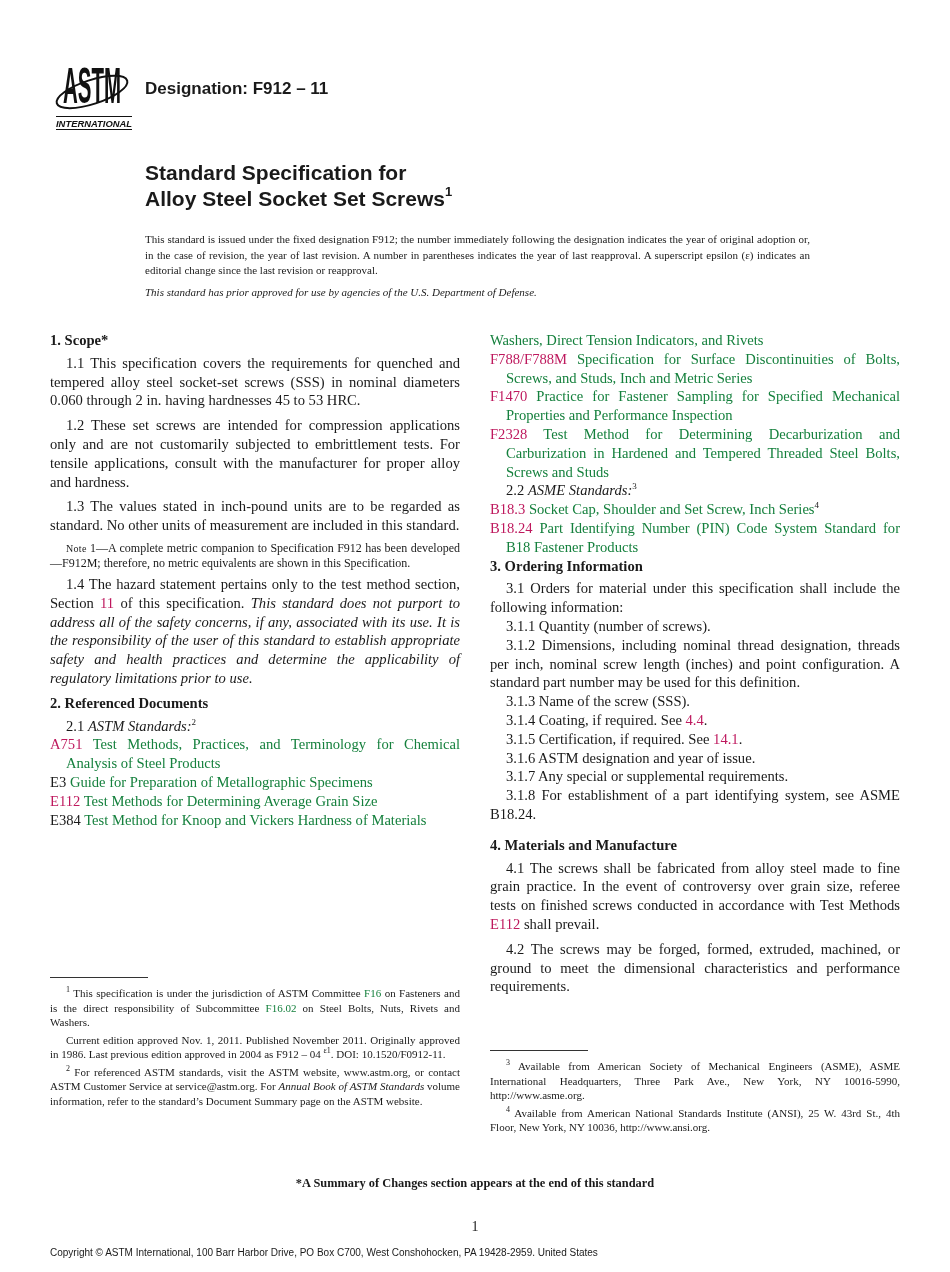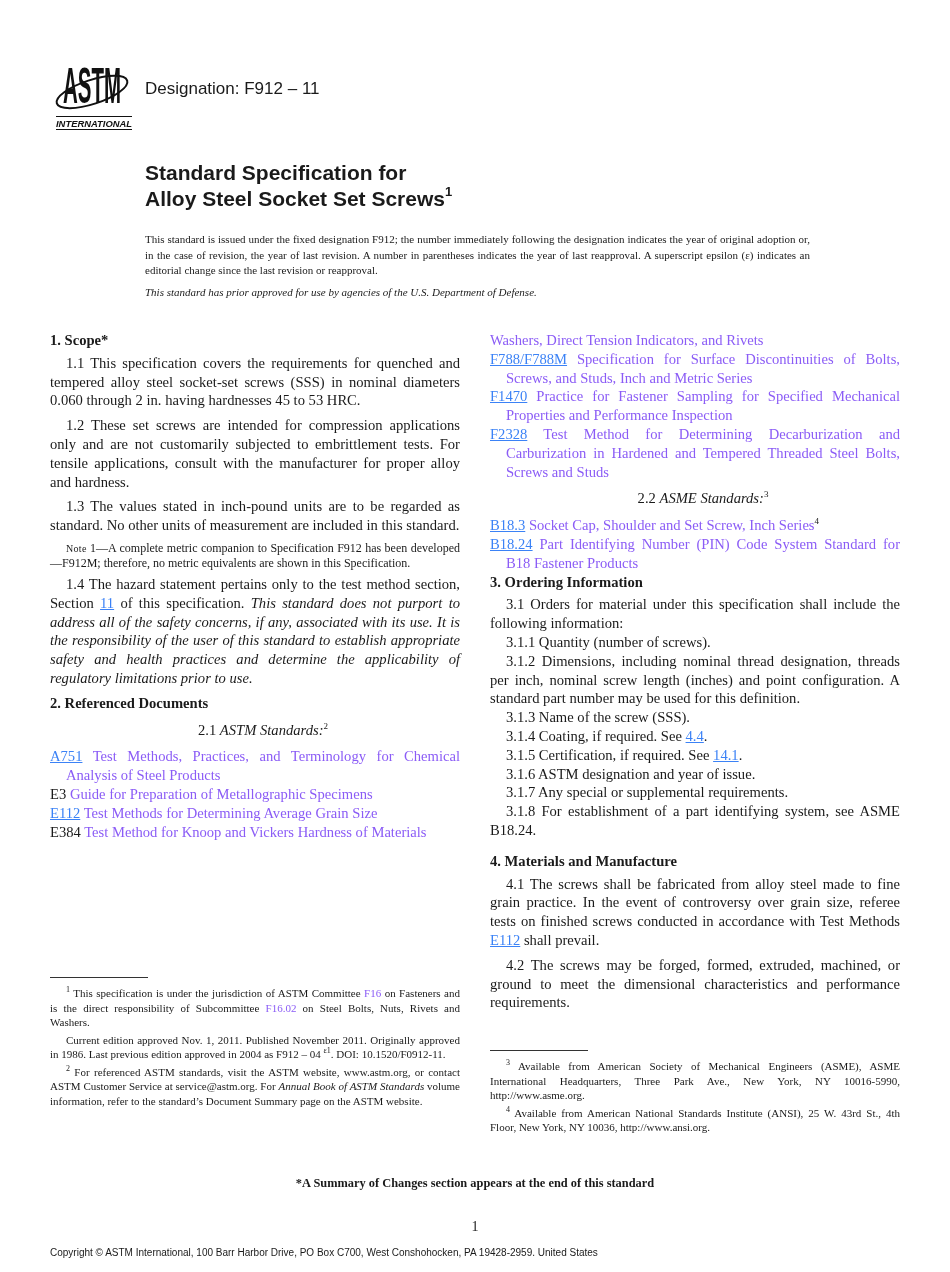--- a/index.html
+++ b/index.html
@@ -3,43 +3,43 @@
 <meta charset="utf-8">
 <style>
   html, body { margin:0; padding:0; background:#ffffff; }
   body { width:950px; height:1272px; position:relative; overflow:hidden; color:#1a1a1a; }
   .serif { font-family:"Liberation Serif", "DejaVu Serif", serif; }
   .sans { font-family:"Liberation Sans", "DejaVu Sans", sans-serif; }
   .abs { position:absolute; }
 
   
   #logo { left:54px; top:58px; width:80px; height:74px; }
-  #designation { left:145px; top:79px; font-size:17px; font-weight:normal; }
+  #designation { left:145px; top:79px; font-size:17px; font-weight:bold; }
   #title { left:145px; top:160px; font-size:21px; font-weight:bold; line-height:26px; }
   #title sup { font-size:13px; position:relative; top:-2px; }
 
   #preamble { left:145px; top:232px; width:665px; font-size:11px; line-height:15.5px; text-align:justify; }
   #preamble p { margin:0; }
   #preamble .dod { font-style:italic; margin-top:6px; }
 
   
   .col { width:410px; font-size:14.6px; line-height:18.8px; }
   #col-left { left:50px; top:331px; }
   #col-right { left:490px; top:331px; }
 
   .h { font-weight:bold; font-size:14.6px; margin:0 0 4px 0; }
   .p { margin:0 0 6px 0; text-align:justify; text-indent:16px; }
   .p.tight { margin:0; }
   .note { font-size:12px; line-height:15px; text-align:justify; text-indent:16px; margin:2px 0 4px 0; }
   .note .sc { font-size:10px; letter-spacing:0.3px; }
-  .red { color:#3b82f6;text-decoration:underline; }
-  .blue { color:#8b5cf6; }
+  .red { color:#be185d; }
+  .blue { color:#15803d; }
   .it { font-style:italic; }
   .ref { margin:0; text-align:justify; padding-left:16px; text-indent:-16px; }
-  .sub { margin:8px; padding-left:16px;text-align:center; }
+  .sub { margin:0; padding-left:16px; }
   .ind { padding-left:16px; }
   sup { font-size:9px; line-height:0; }
 
   .fn-rule { width:98px; height:1px; background:#333; margin:0 0 8px 0; }
   .fn { font-size:11px; line-height:14.5px; text-align:justify; text-indent:16px; margin:0 0 3px 0; }
   .fn sup { font-size:8px; }
 
   #left-fn { left:50px; top:977px; width:410px; }
   #right-fn { left:490px; top:1050px; width:410px; }
 

